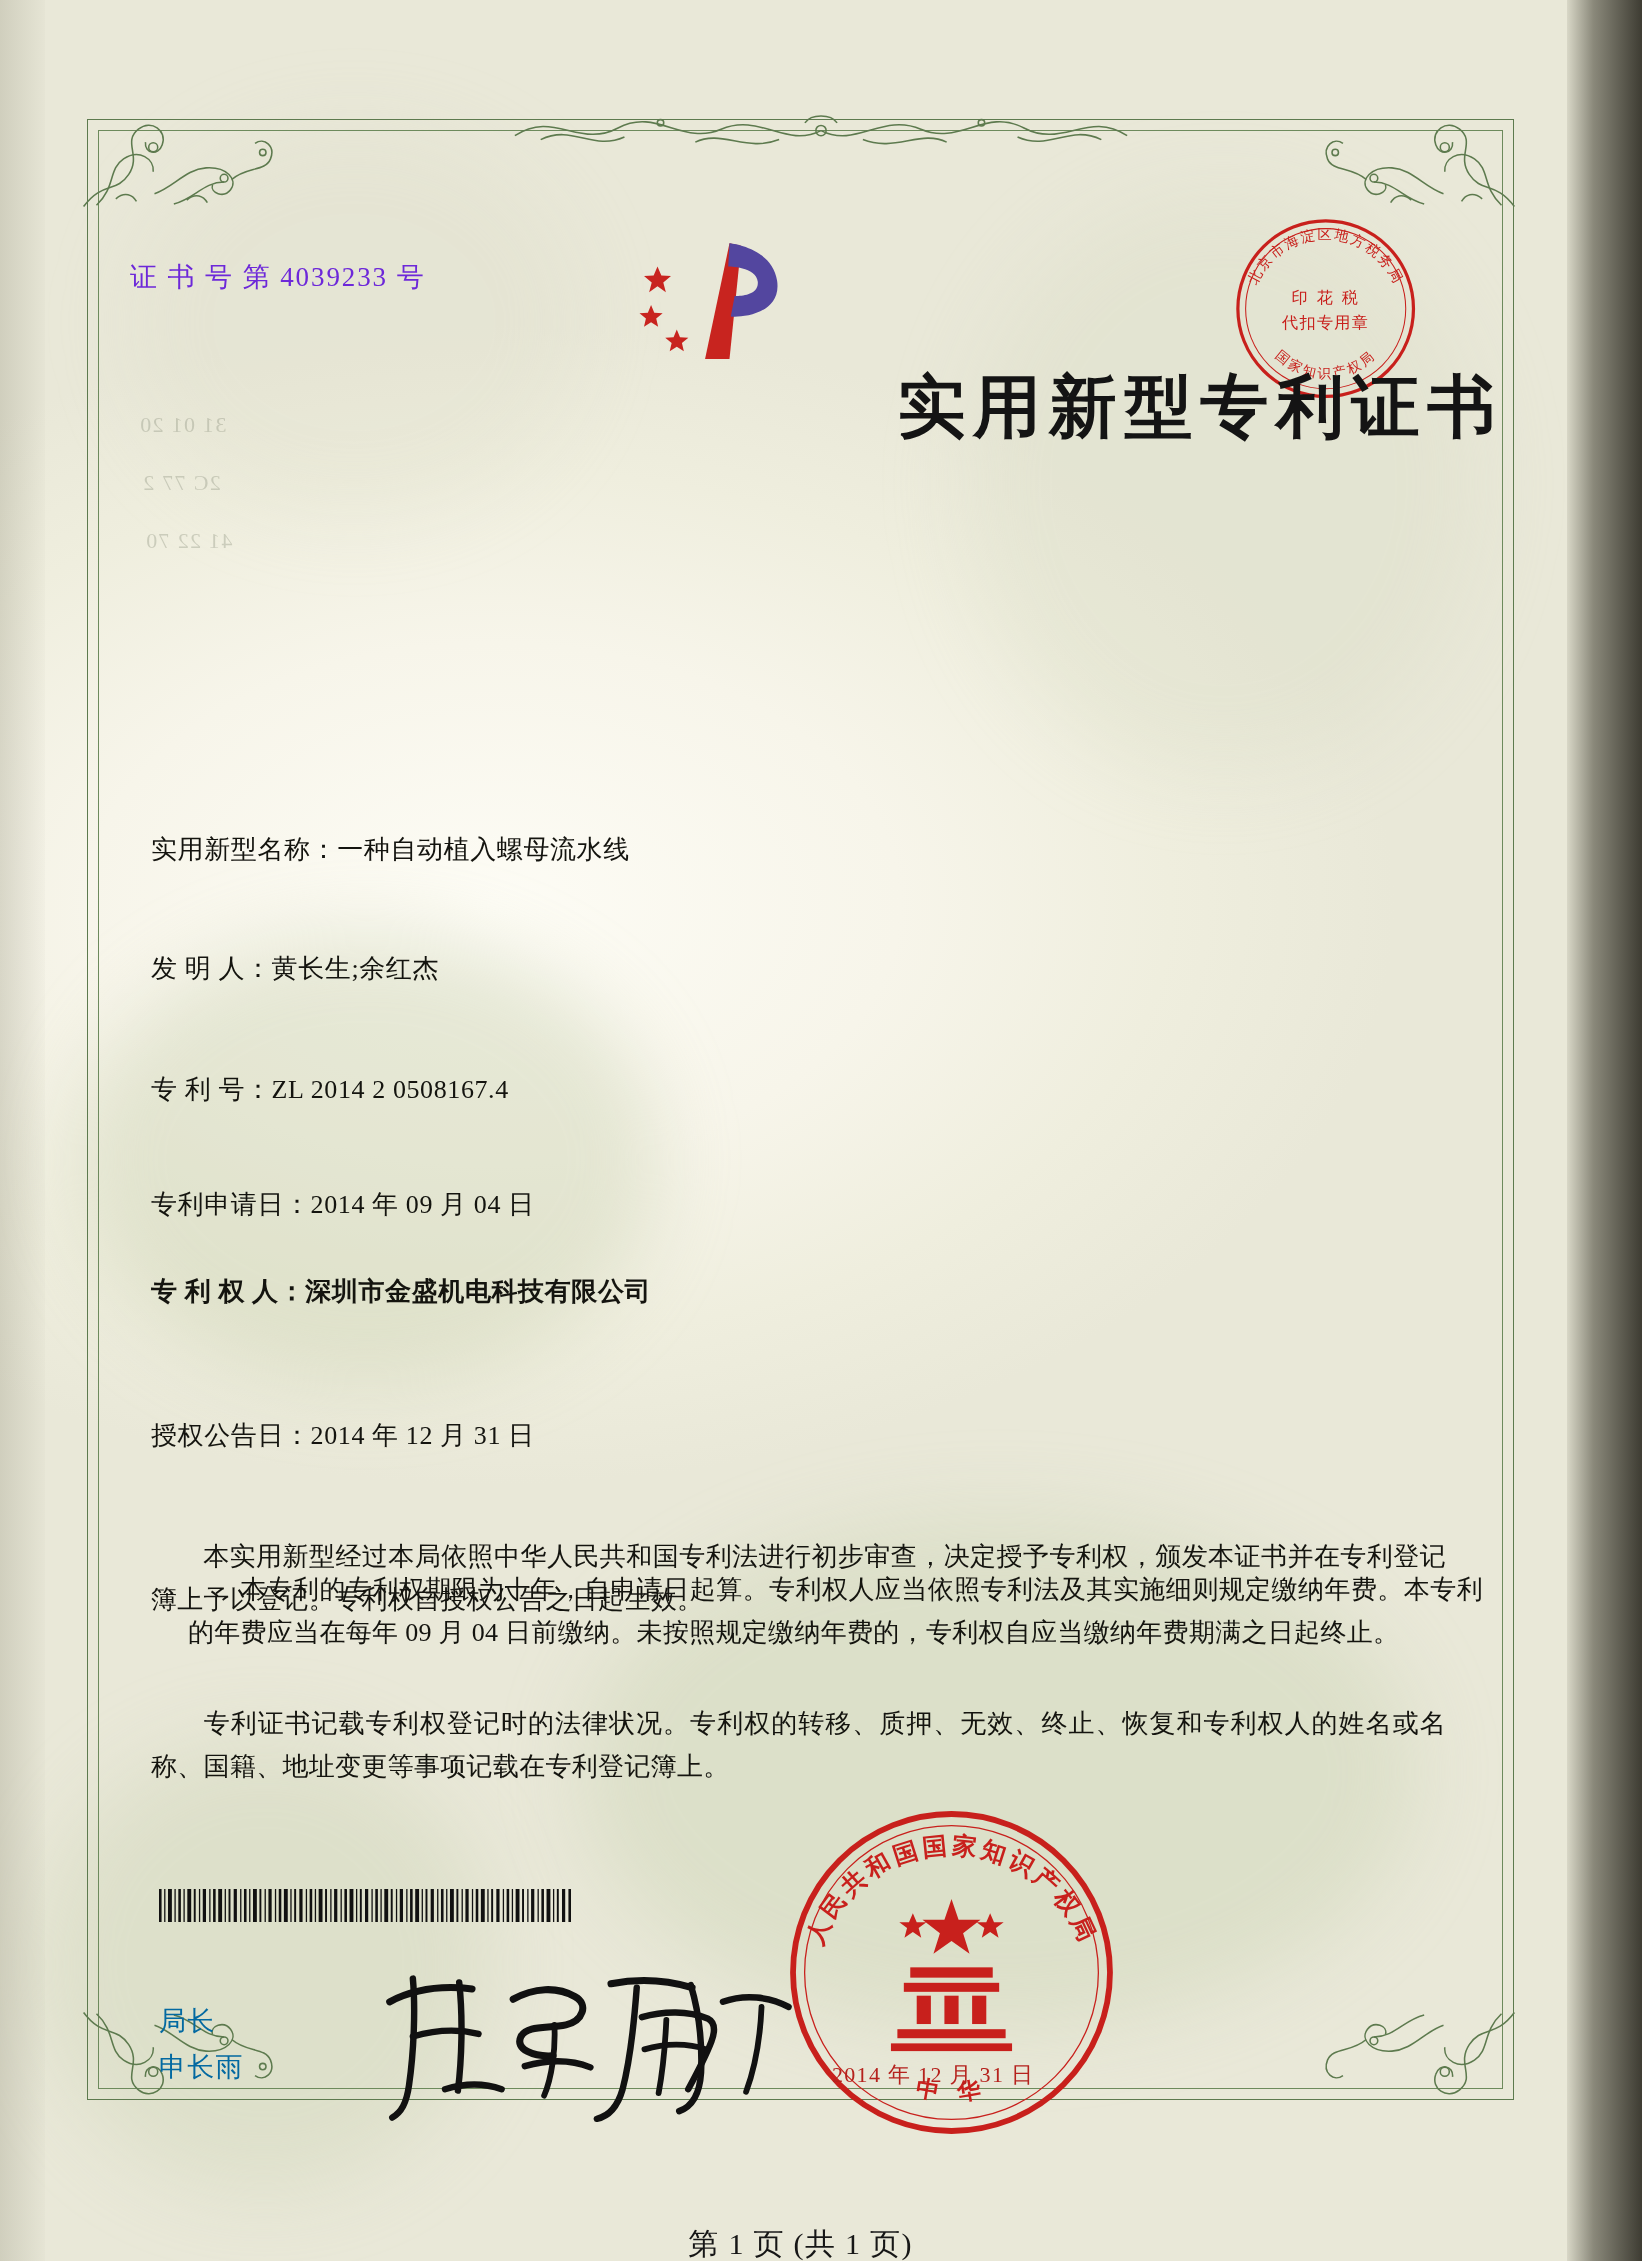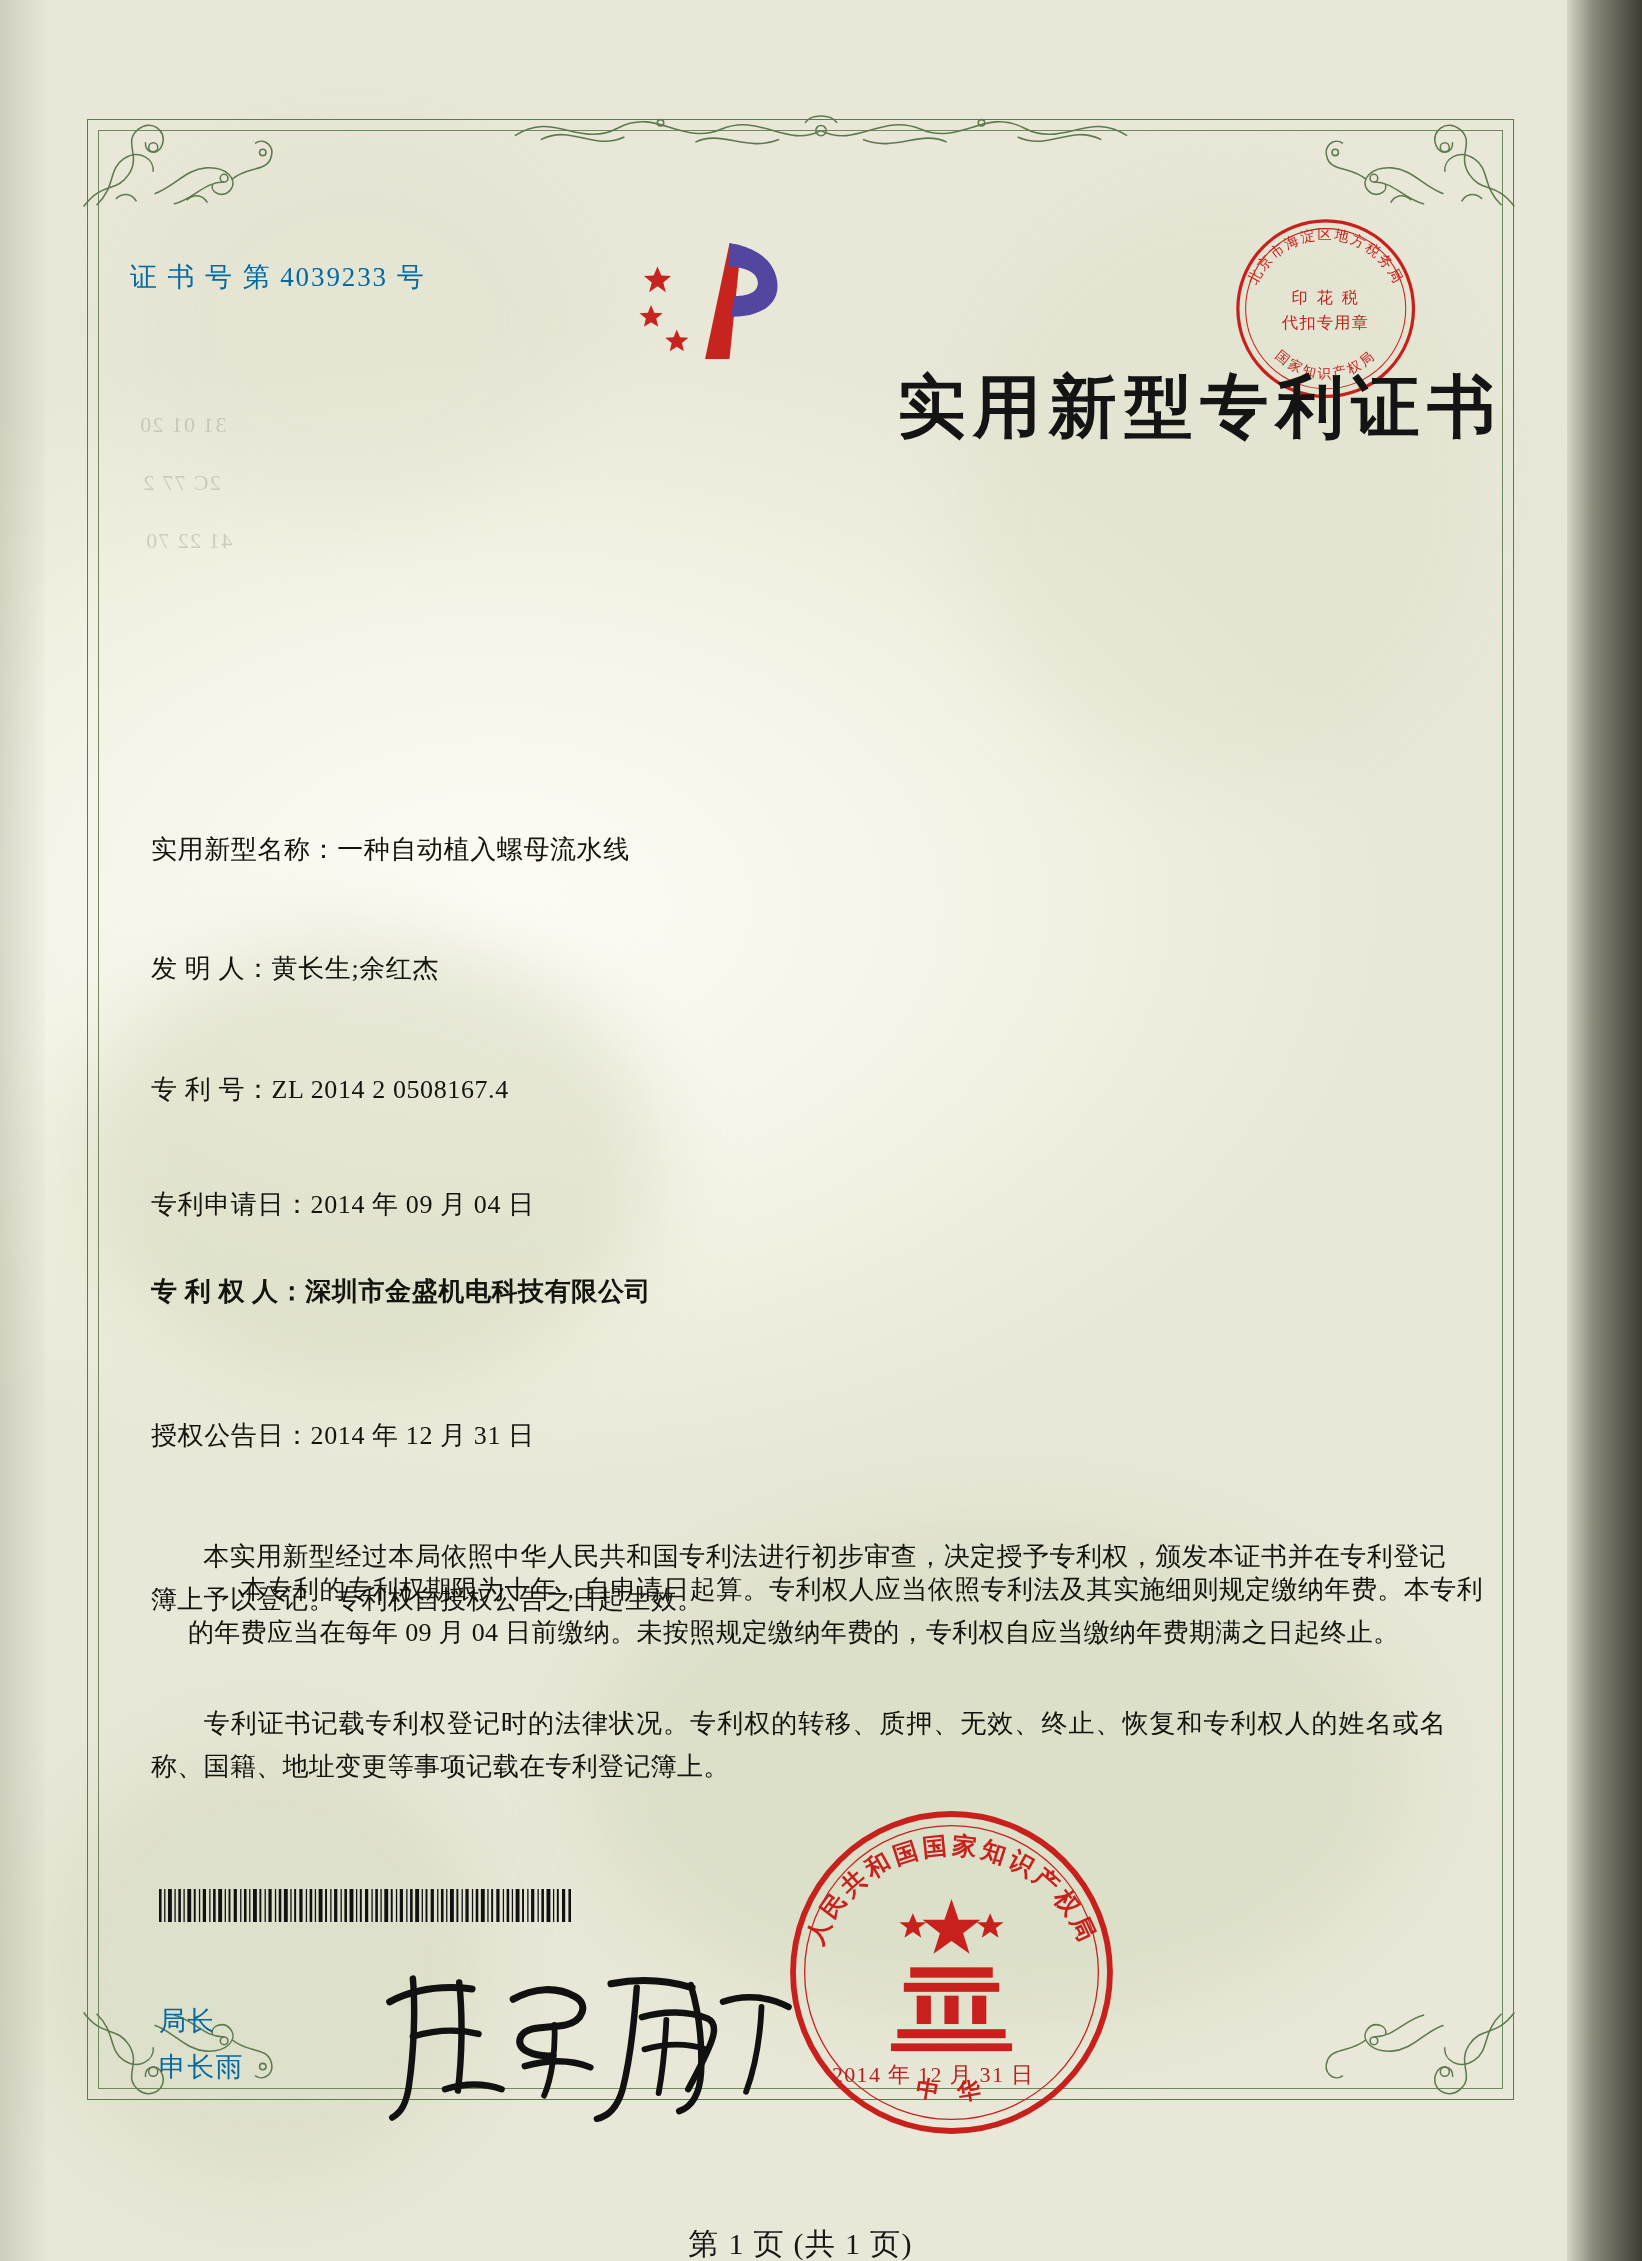--- a/index.html
+++ b/index.html
@@ -95,21 +95,21 @@
     width: 1405px;
     height: 1959px;
   }
 
   #cert-number {
     position: absolute;
     left: 32px;
     top: 129px;
     font-size: 27px;
     letter-spacing: 1.9px;
-    color: #0369a1;
+    color: #6d28d9;
     white-space: nowrap;
   }
 
   
   #logo {
     position: absolute;
     left: 535px;
     top: 103px;
     width: 193px;
     height: 135px;

